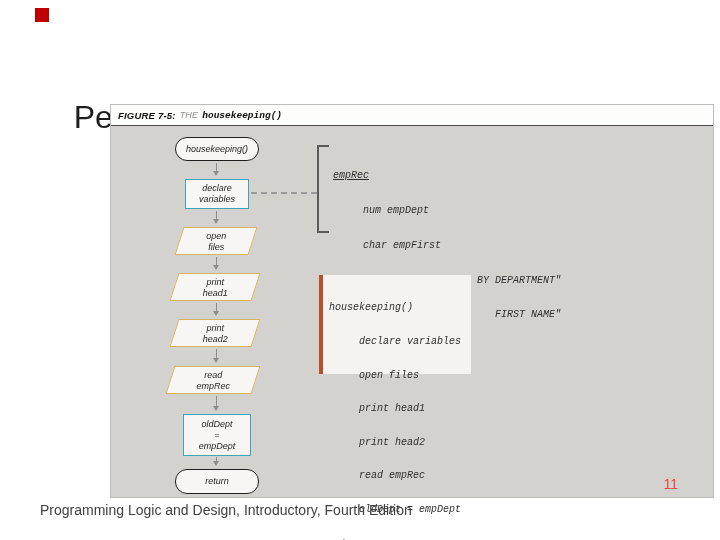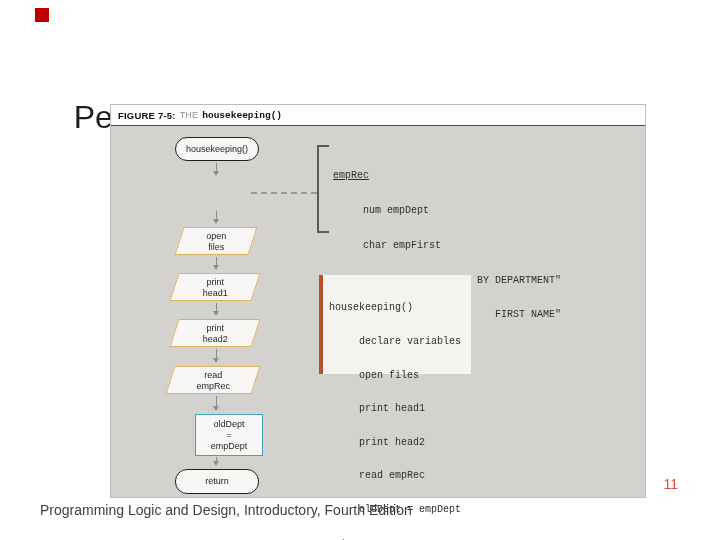--- a/index.html
+++ b/index.html
@@ -10,22 +10,22 @@
   }
 
   
   .accent-square { position:absolute; left:35px; top:8px; width:14px; height:14px; background:var(--accent-red,#c00000); }
 
   
   .title { position:absolute; left:0; right:0; top:12px; text-align:center;
            font-size:32px; line-height:42px; color:#1d1d1d; white-space:pre-wrap; }
 
   
-  .figure { position:absolute; left:110px; top:104px; width:536px; height:394px;
-            border:1px solid #bfbdba; box-sizing:border-box; }
+  .figure { position:absolute; left:110px; top:104px; width:604px; height:394px;
+            border:1px solid #bfbdba; box-sizing:border-box;font-style:italic; }
   .caption-bar { position:absolute; left:0; right:0; top:0; height:21px;
                  background:#fdfdfc; border-bottom:1px solid #4a4a4a; box-sizing:border-box;
                  display:flex; align-items:center; gap:4px; padding-left:7px; overflow:hidden; }
   .caption-label { font-weight:bold; font-size:9.5px; color:#111; letter-spacing:.2px; }
   .caption-muted { font-size:9px; color:var(--caption-muted,#8f8f8f); letter-spacing:.2px; }
   .caption-module { font-family:"Liberation Mono","DejaVu Sans Mono",monospace; font-weight:bold; font-size:9.5px; color:#111; }
   .panel-body { position:absolute; left:0; right:0; top:21px; bottom:0; background:var(--panel-bg,#d4d2cf); }
 
   
   .node { position:absolute; box-sizing:border-box; text-align:center;
@@ -35,21 +35,21 @@
   .process  { border:1.7px solid var(--process-border,#3fa6ba); padding-top:3px; }
   .io       { border:1.7px solid var(--io-border,#d8b35e); transform:skewX(-18deg); }
   .io .io-label { transform:skewX(18deg); padding-top:3px; }
 
   .n-start  { left:64px;  top:32px;  width:84px; height:24px; }
   .n-declare{ left:74px;  top:74px;  width:64px; height:30px; }
   .n-open   { left:68px;  top:122px; width:74px; height:28px; }
   .n-print1 { left:63px;  top:168px; width:82px; height:28px; }
   .n-print2 { left:63px;  top:214px; width:82px; height:28px; }
   .n-read   { left:59px;  top:261px; width:86px; height:28px; }
-  .n-assign { left:84px;  top:309px; width:68px; height:42px; line-height:11px; padding-top:4px; }
+  .n-assign { left:72px;  top:309px; width:68px; height:42px; line-height:11px; padding-top:4px; }
   .n-return { left:64px;  top:364px; width:84px; height:25px; }
 
   .flow-arrow { position:absolute; width:0; border-left:1.6px solid var(--arrow,#8c8c8c); }
   .flow-arrow::after { content:""; position:absolute; bottom:-5px; left:-4.4px; width:0; height:0;
                        border:3.6px solid transparent; border-top:5.5px solid var(--arrow,#8c8c8c); }
   .a1 { left:105px; top:58px;  height:11px; }
   .a2 { left:105px; top:106px; height:11px; }
   .a3 { left:105px; top:152px; height:11px; }
   .a4 { left:105px; top:198px; height:11px; }
   .a5 { left:105px; top:244px; height:12px; }
@@ -95,20 +95,24 @@
     </div>
 
     <div class="panel-body"></div>
 
     <div class="node terminal n-start">
       <span>housekeeping()</span>
     </div>
 
     <div class="flow-arrow a1"></div>
 
+    <div class="node process n-declare">
+      <div>declare</div>
+      <div>variables</div>
+    </div>
 
     <div class="flow-arrow a2"></div>
 
     <div class="node io n-open">
       <div class="io-label">
         <div>open</div>
         <div>files</div>
       </div>
     </div>
 

